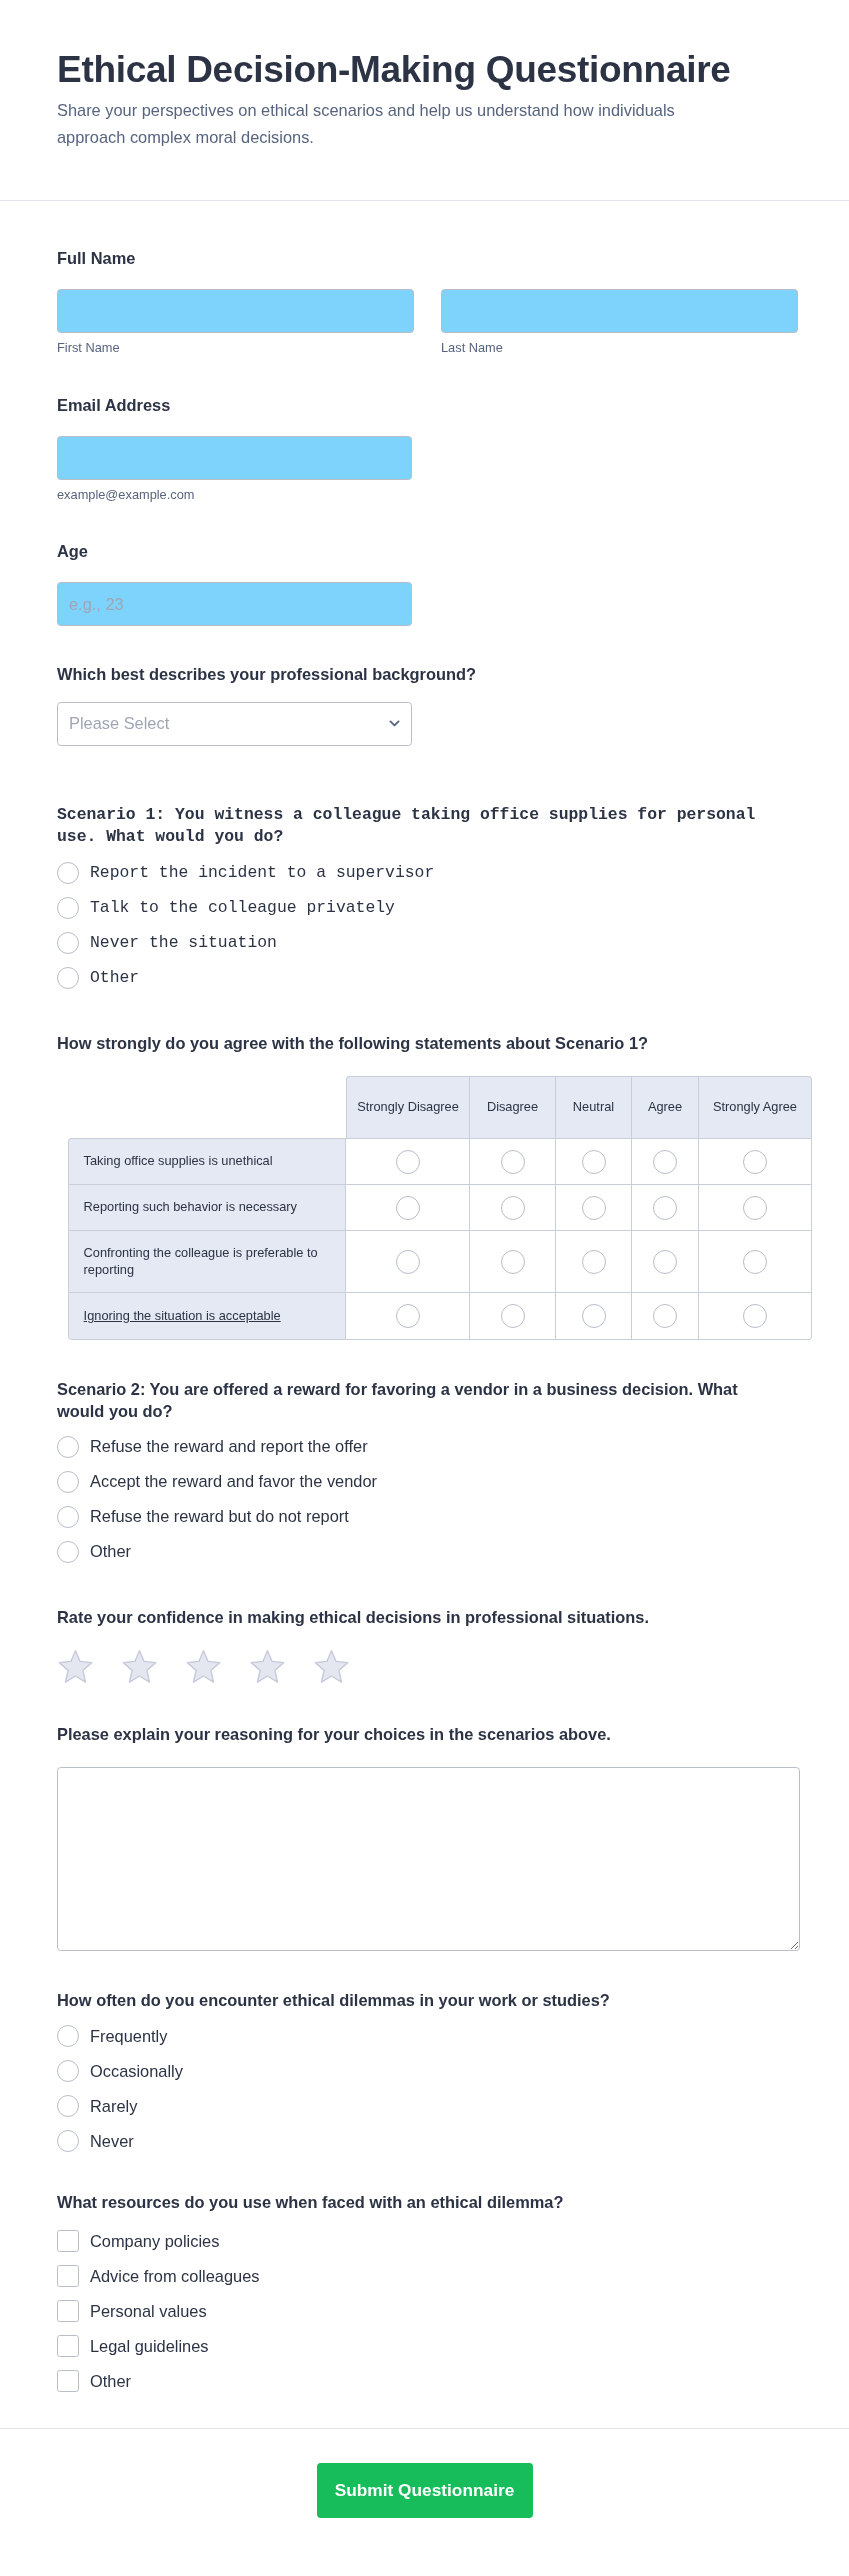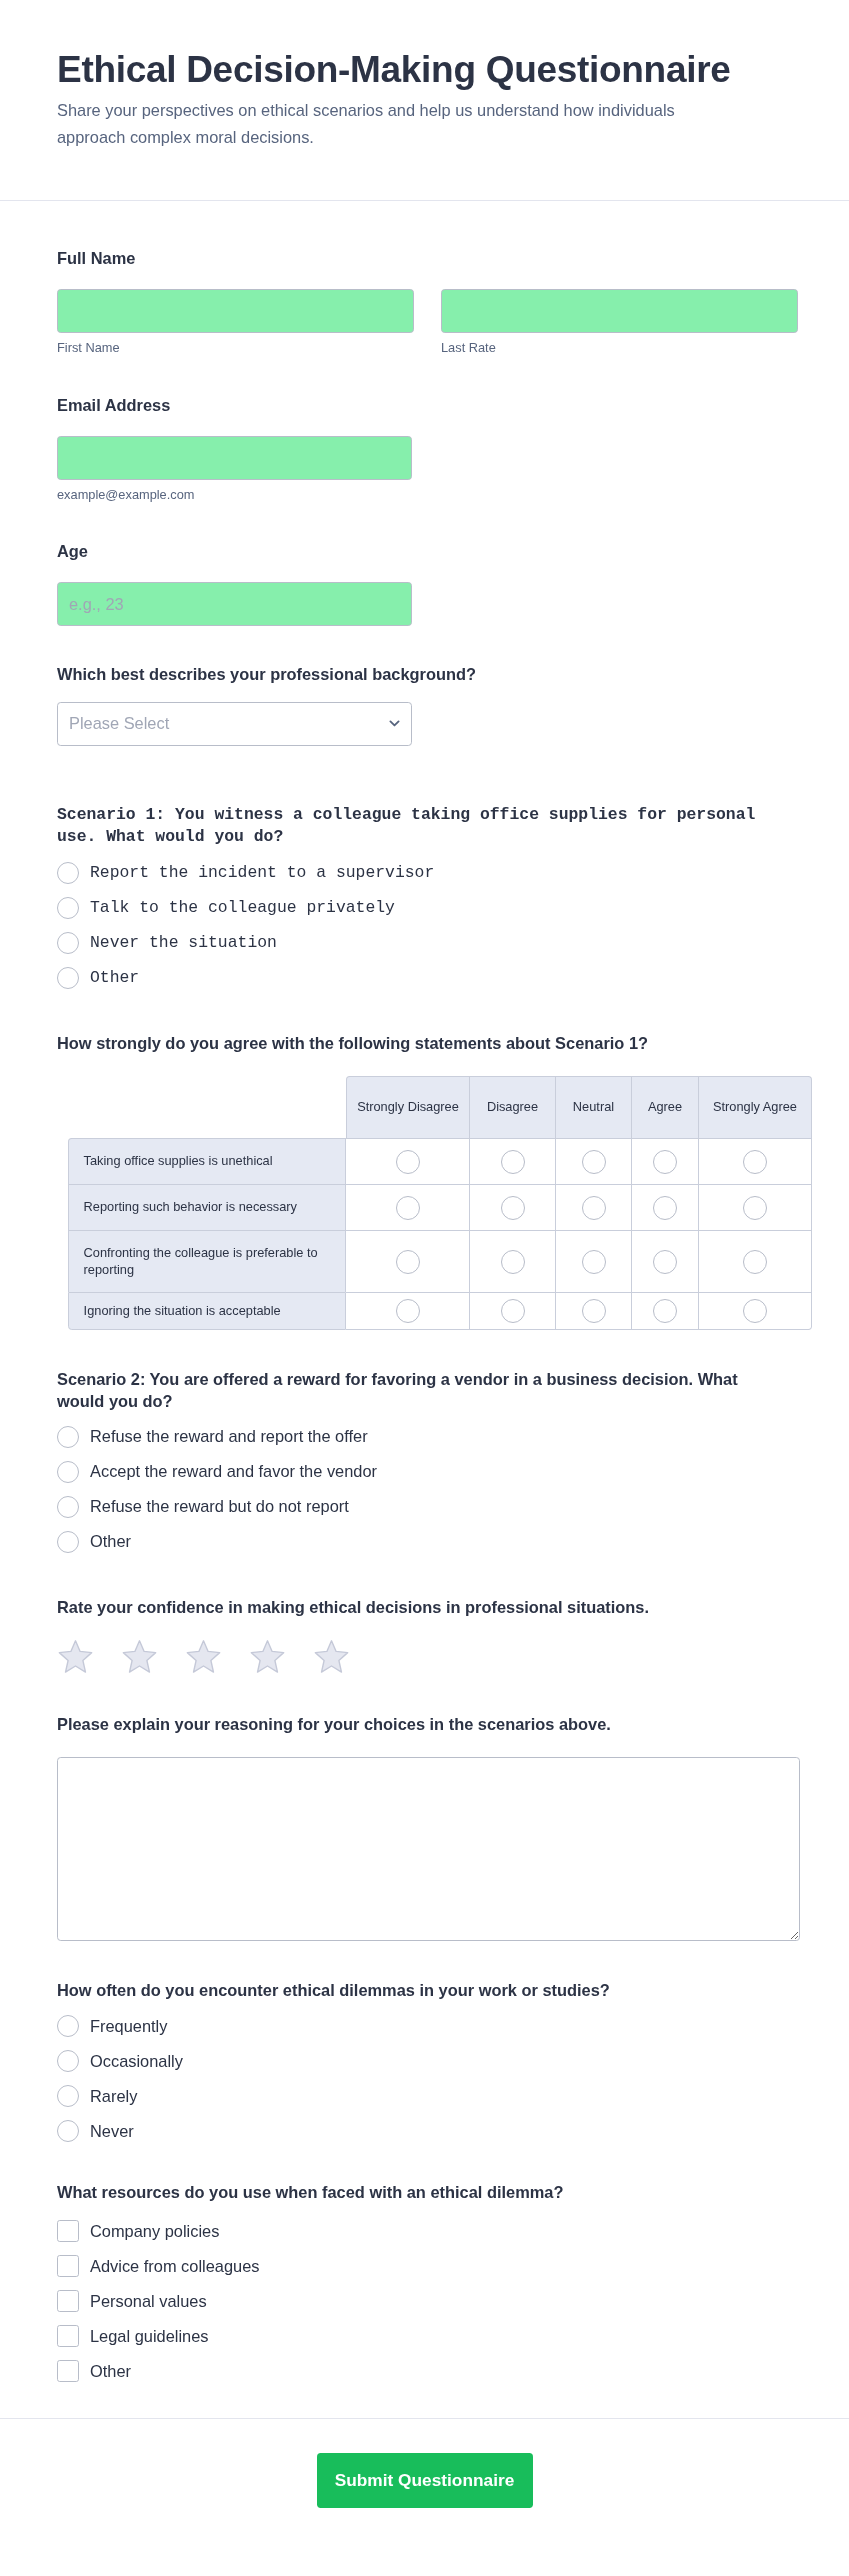--- a/index.html
+++ b/index.html
@@ -10,21 +10,21 @@
   .header h1 { font-size: 37px; font-weight: bold; color: #2c3345; letter-spacing: -0.3px; line-height: 51px; }
   .header p { font-size: 16.4px; color: #57647e; line-height: 27px; margin-top: 1.8px; width: 657px; }
 
   .form { padding: 0 57px 0 57px; }
   .field { position: relative; }
   .label { font-size: 16.4px; font-weight: bold; color: #2c3345; line-height: 22px; }
   .sublabel { font-size: 12.8px; color: #57647e; line-height: 16.4px; margin-top: 7.3px; }
 
   .input {
     display: block; height: 44px; border: 0.9px solid #b8bdc9; border-radius: 3.7px;
-    background: #86efac; font-size: 16.4px; color: #2c3345; padding: 0 11px;
+    background: #7dd3fc; font-size: 16.4px; color: #2c3345; padding: 0 11px;
     font-family: "Liberation Sans", sans-serif; outline: none;
   }
   .input::placeholder { color: #a0a6b5; }
 
   .name-row { display: flex; gap: 27px; margin-top: 20px; }
   .name-col { width: 357px; }
   .name-col .input { width: 357px; }
 
   .select { display: flex; align-items: center; justify-content: space-between; width: 355px;
     height: 44px; border: 0.9px solid #b8bdc9; border-radius: 3.7px; padding: 0 11px; font-size: 16.4px; color: #a0a6b5; }
@@ -71,21 +71,21 @@
 
   <div class="field" style="padding-top:46px;">
     <div class="label">Full Name</div>
     <div class="name-row">
       <div class="name-col">
         <input class="input" type="text" value="" style="">
         <div class="sublabel">First Name</div>
       </div>
       <div class="name-col">
         <input class="input" type="text" value="" style="">
-        <div class="sublabel">Last Rate</div>
+        <div class="sublabel">Last Name</div>
       </div>
     </div>
   </div>
 
   <div class="field" style="margin-top:37px;">
     <div class="label">Email Address</div>
     <input class="input" style="width: 355px; margin-top: 20px;" type="text" value="">
     <div class="sublabel">example@example.com</div>
   </div>
 
@@ -166,21 +166,21 @@
             <td><span class="mr"></span></td>
           </tr>
           <tr style="height:62px;">
             <td class="rowlabel">Confronting the colleague is preferable to reporting</td>
             <td><span class="mr"></span></td>
             <td><span class="mr"></span></td>
             <td><span class="mr"></span></td>
             <td><span class="mr"></span></td>
             <td><span class="mr"></span></td>
           </tr>
-          <tr class="r-last" style="height:38px;">
+          <tr class="r-last" style="height:48px;text-decoration:underline;">
             <td class="rowlabel">Ignoring the situation is acceptable</td>
             <td><span class="mr"></span></td>
             <td><span class="mr"></span></td>
             <td><span class="mr"></span></td>
             <td><span class="mr"></span></td>
             <td><span class="mr"></span></td>
           </tr>
         </tbody>
       </table>
     </div>

